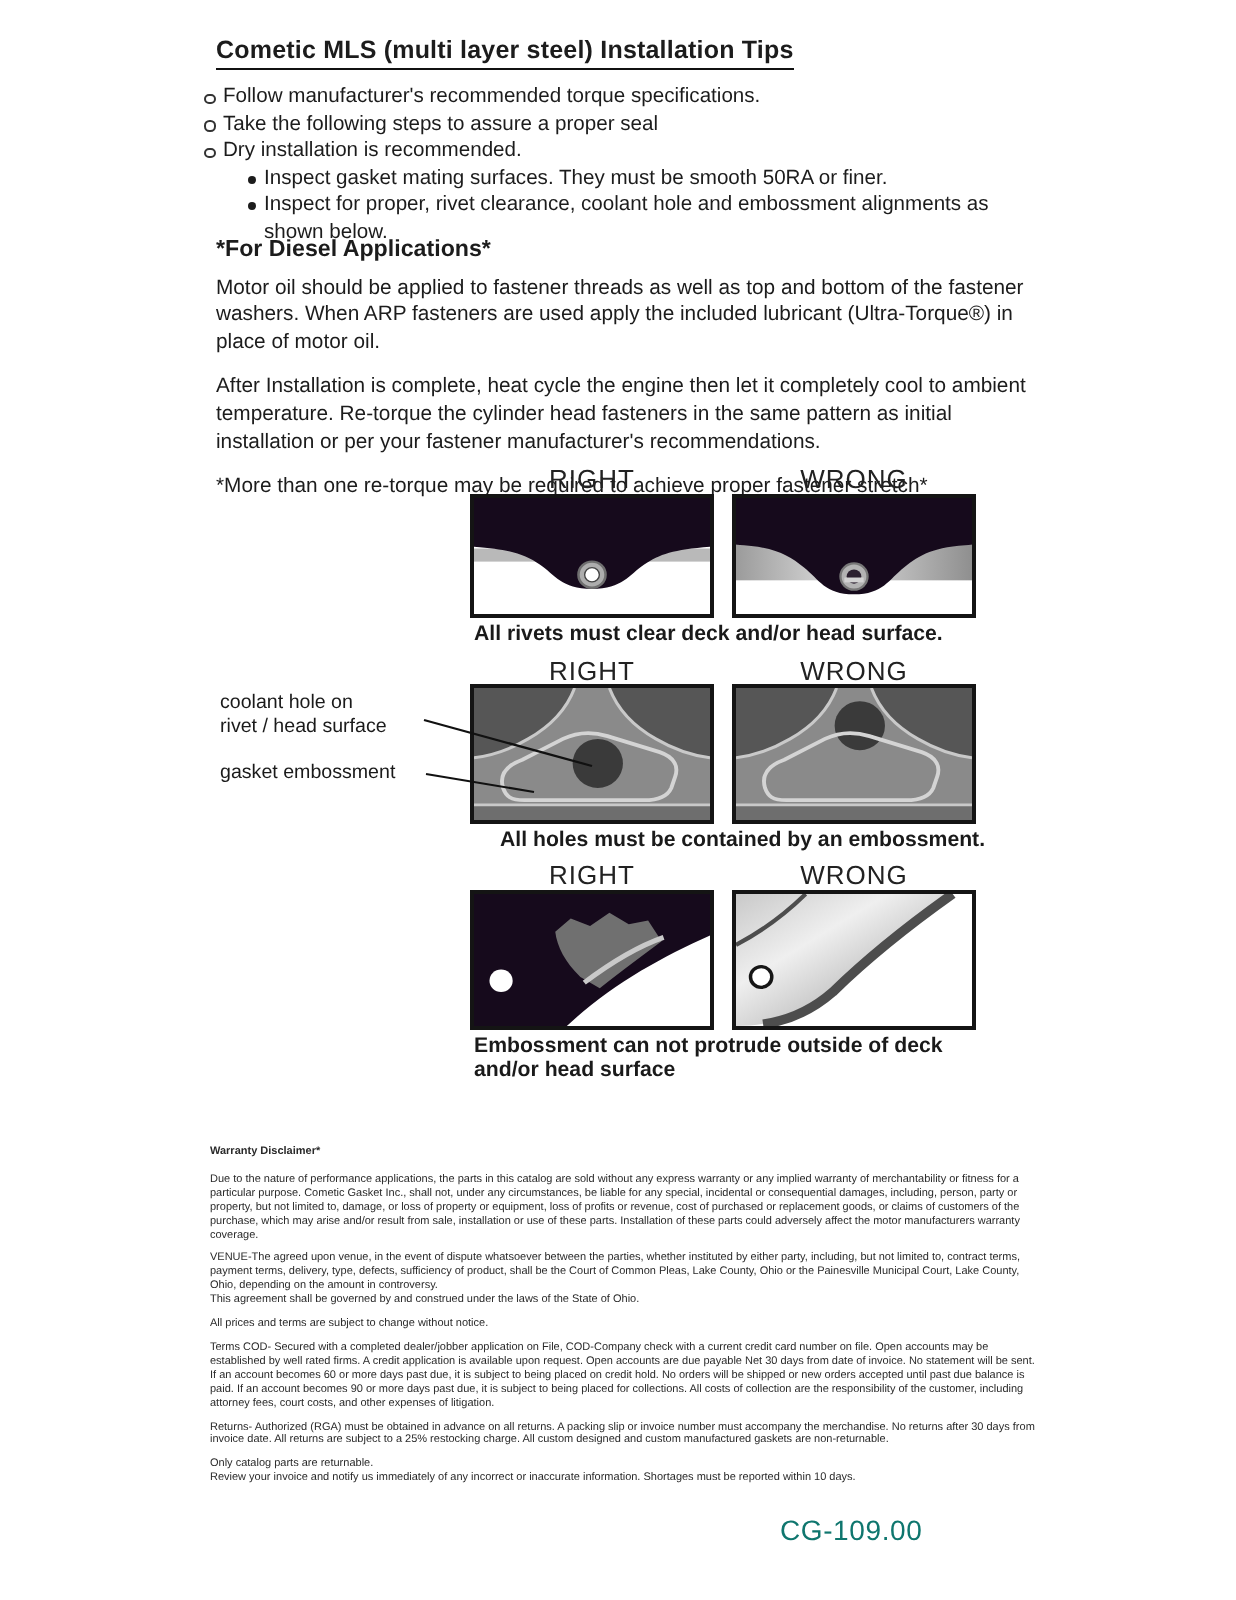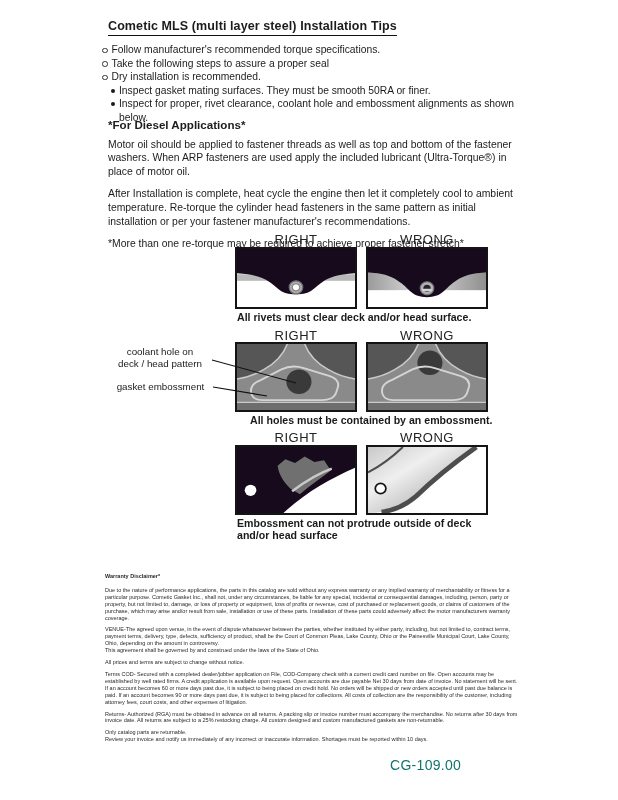--- a/index.html
+++ b/index.html
@@ -7,36 +7,36 @@
         font-family:"Liberation Sans",sans-serif;color:#1c1c1c;padding-left:16px;}
 
   
   .header{position:absolute;left:108px;top:16px;width:414px;}
   .title{font-size:12.5px;font-weight:bold;display:inline-block;border-bottom:1.6px solid #111;
          padding-bottom:2px;letter-spacing:.1px;}
   .bullets{margin:7px 0 0 -6px;padding:0;list-style:none;}
   .bullets li{display:flex;align-items:flex-start;font-size:10.3px;line-height:13.6px;}
   .ring{flex:0 0 auto;width:3.5px;height:3.5px;border:1px solid #333;border-radius:50%;
         margin:4.5px 4px 0 0;}
-  .subbullets{margin:0 0 0 3px;padding:0;list-style:none;}
+  .subbullets{margin:0 0 0 16px;padding:0;list-style:none;}
   .subbullets li{display:flex;align-items:flex-start;font-size:10.3px;line-height:13.6px;}
   .dot{flex:0 0 auto;width:4px;height:4px;background:#1c1c1c;border-radius:50%;
        margin:4.8px 4px 0 0;}
 
   
   .diesel{position:absolute;left:108px;top:118px;width:414px;font-size:10.4px;line-height:13.6px;}
   .diesel h2{font-size:11.6px;font-weight:bold;margin:0 0 6px 0;}
   .diesel p{margin:0 0 9px 0;}
 
   
   .dg-label{position:absolute;width:122px;text-align:center;font-size:13px;color:#222;
             letter-spacing:.5px;}
   .diag-box{position:absolute;width:118px;border:2px solid #141414;line-height:0;background:#fff;}
   .caption{position:absolute;font-size:10.6px;font-weight:bold;line-height:12px;color:#1a1a1a;}
-  .side-label{position:absolute;font-size:9.8px;line-height:11.5px;text-align:center;color:#1a1a1a;}
+  .side-label{position:absolute;font-size:9.8px;line-height:11.5px;text-align:left;color:#1a1a1a;}
   .leader{position:absolute;z-index:5;}
 
   
   .legal{position:absolute;left:105px;top:573px;width:414px;font-size:5.5px;line-height:6.9px;
          color:#2a2a2a;}
   .legal .lg-head{font-weight:bold;margin:0 0 7px 0;}
   .legal p{margin:0 0 5px 0;white-space:pre-line;}
 
   .footer-code{position:absolute;left:390px;top:757px;font-size:14px;color:#0f766e;
                letter-spacing:.3px;}
@@ -110,21 +110,21 @@
       <rect x="56" y="42.5" width="10" height="2.6" fill="#d2d2d2"></rect>
     </svg>
   </div>
   <div class="caption" style="left:237px;top:311px">All rivets must clear deck and/or head surface.</div>
 
   <div class="dg-label" style="left:235px;top:328px">RIGHT</div>
   <div class="dg-label" style="left:366px;top:328px">WRONG</div>
 
   <div class="side-label" style="left:110px;top:346px;width:100px">
     <span>coolant hole on</span><br>
-    <span>deck / head pattern</span>
+    <span>rivet / head surface</span>
   </div>
   <div class="side-label" style="left:110px;top:381px;width:101px">
     <span>gasket embossment</span>
   </div>
 
   <div class="diag-box" style="left:235px;top:342px">
     <svg width="118" height="66" viewBox="0 0 122 70" preserveAspectRatio="none">
       <rect width="122" height="70" fill="#8a8a8a"></rect>
       <path d="M0,0 H52 C48,11 40,20 28,27 C18,33 8,36 0,37 Z" fill="#565656"></path>
       <path d="M52,0 C48,11 40,20 28,27 C18,33 8,36 0,37" fill="none" stroke="#c9c9c9" stroke-width="1.6"></path>

